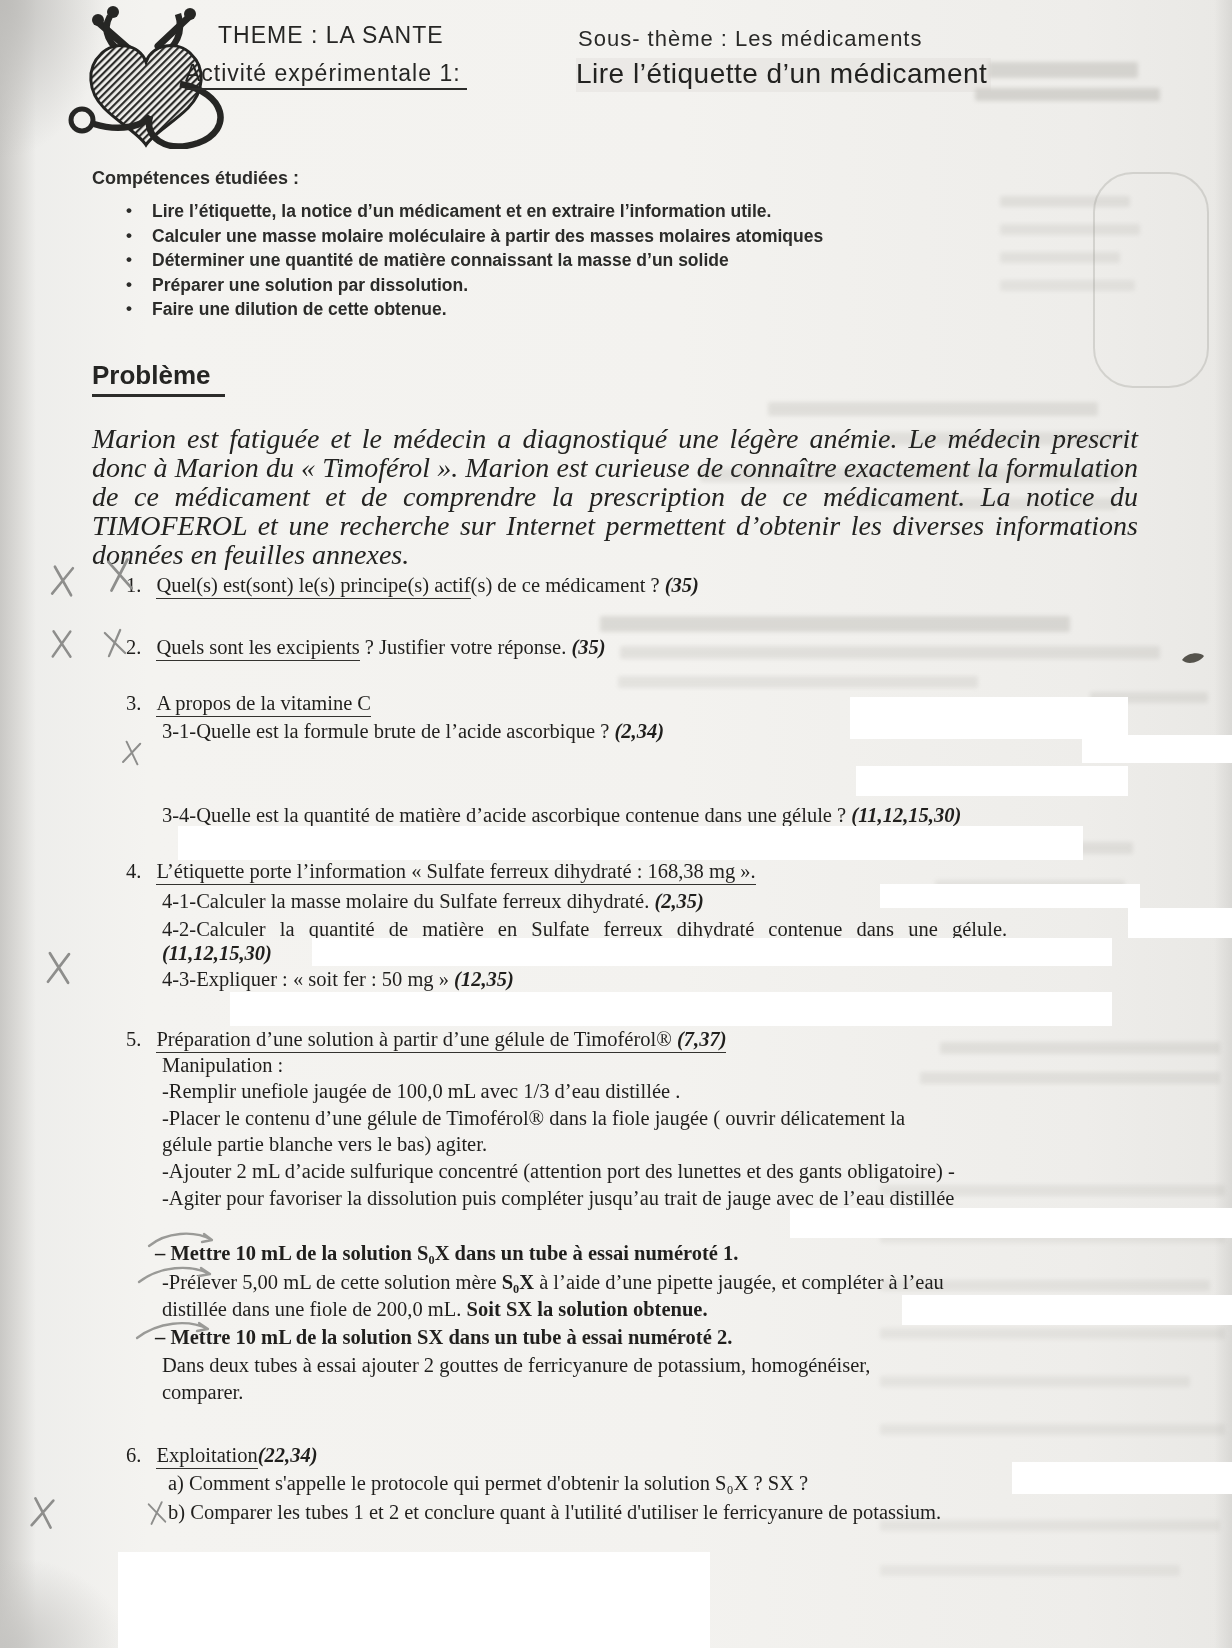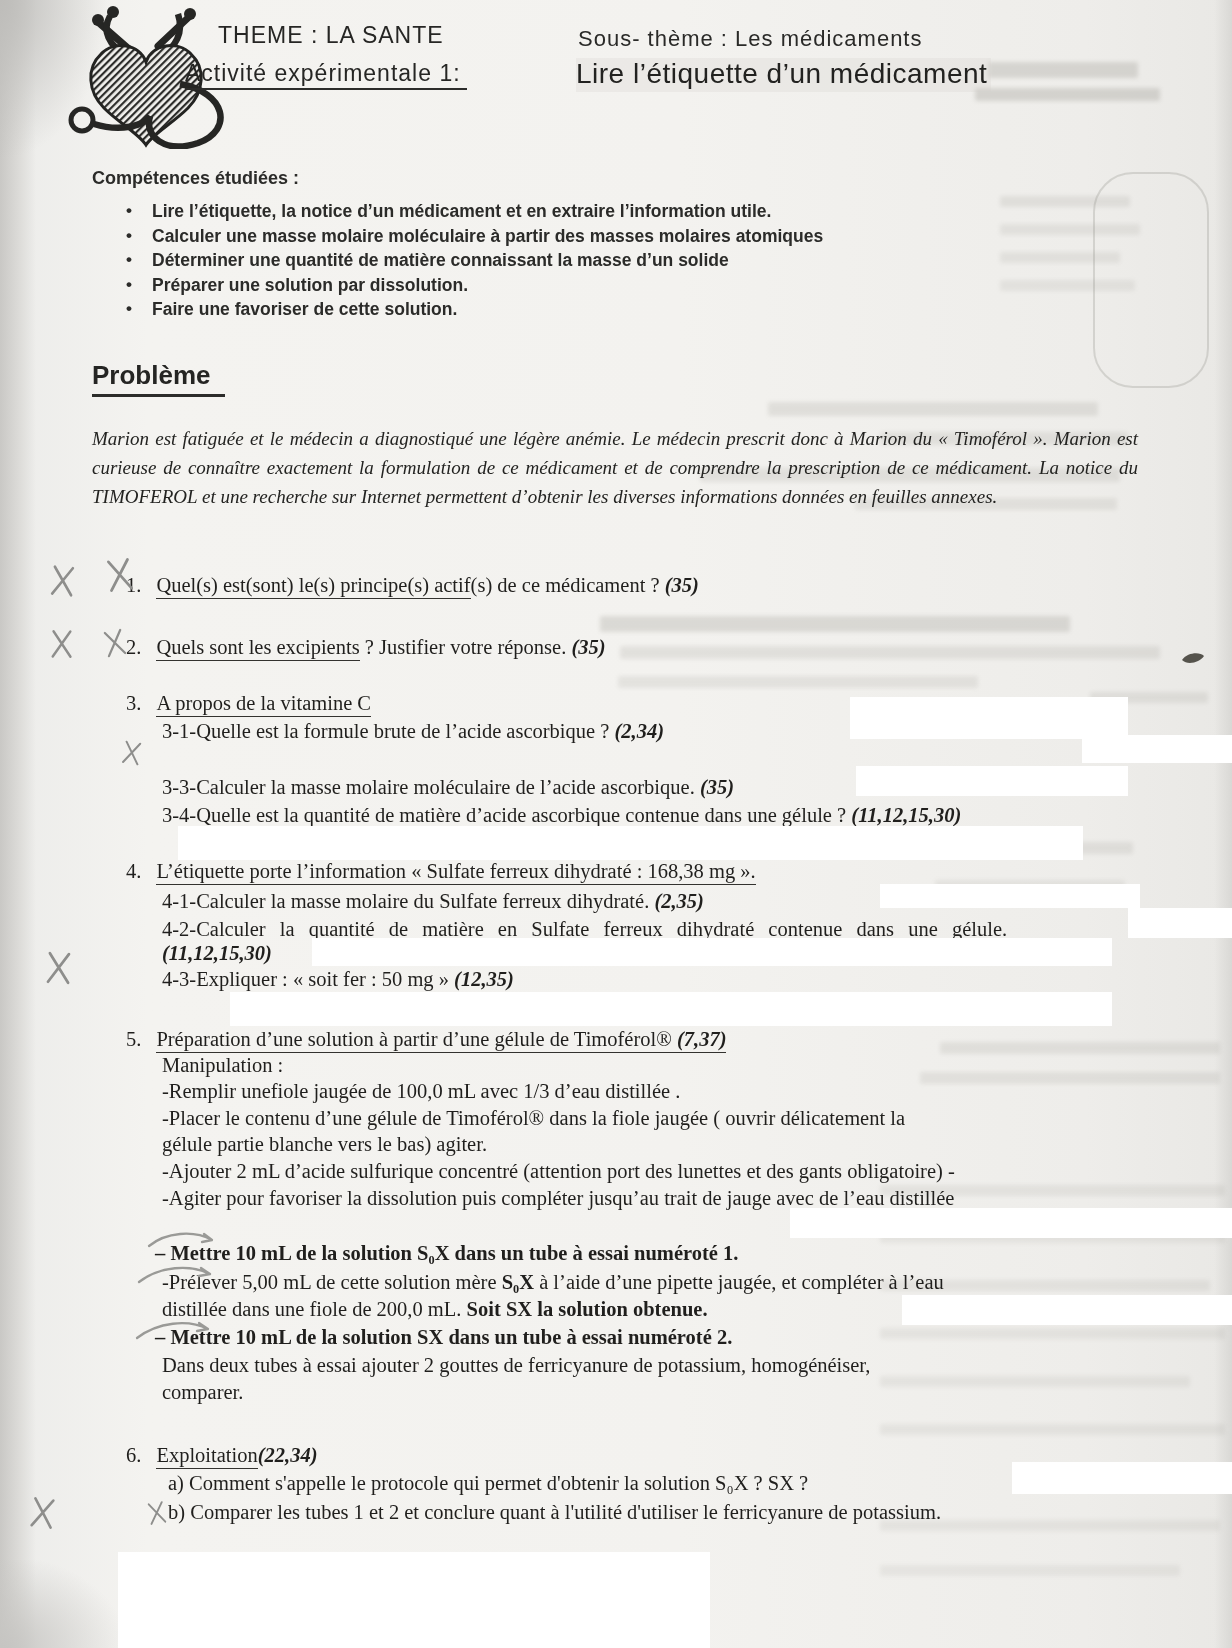--- a/index.html
+++ b/index.html
@@ -27,21 +27,21 @@
   #blk-comp{position:absolute;left:92px;top:168px;width:980px;}
   #blk-comp .head{font-family:"Liberation Sans",sans-serif;font-weight:bold;font-size:18px;color:#2b2b29;}
   #blk-comp ul{margin:10px 0 0 0;padding:0 0 0 60px;list-style:none;}
   #blk-comp li{font-family:"Liberation Sans",sans-serif;font-weight:bold;font-size:17.5px;
                line-height:24.5px;color:#2b2b29;position:relative;}
   #blk-comp li::before{content:"\2022";position:absolute;left:-26px;top:0;font-size:17px;}
   
   .prob-head{position:absolute;left:92px;top:360px;font-family:"Liberation Sans",sans-serif;
              font-weight:bold;font-size:26px;color:#252523;border-bottom:3px solid #2c2c2a;
              padding:0 14px 3px 0;}
-  .para{position:absolute;left:92px;top:424px;width:1046px;font-style:italic;font-size:19px;
+  .para{position:absolute;left:92px;top:424px;width:1046px;font-style:italic;font-size:28px;
         line-height:29px;text-align:justify;color:#232321;}
   
   .line{position:absolute;font-size:20.5px;white-space:nowrap;color:#201f1d;}
   .num{display:inline-block;margin-right:15px;}
   .u{border-bottom:1.7px solid #33322f;padding-bottom:1.5px;}
   .pts{font-style:italic;font-weight:bold;}
   .b{font-weight:bold;}
   
   .wbox{position:absolute;background:#ffffff;}
   
@@ -116,43 +116,40 @@
   <div class="h-subtheme h-sans">Sous- thème : Les  médicaments</div>
   <div class="h-title h-sans">Lire l’étiquette d’un médicament</div>
 
   <div id="blk-comp">
     <div class="head">Compétences étudiées :</div>
     <ul>
       <li>Lire l’étiquette, la notice d’un médicament et en extraire l’information utile.</li>
       <li>Calculer une masse molaire moléculaire à partir des masses molaires atomiques</li>
       <li>Déterminer une quantité de matière connaissant la masse d’un solide</li>
       <li>Préparer une solution par dissolution.</li>
-      <li>Faire une favoriser de cette solution.</li>
+      <li>Faire une dilution de cette obtenue.</li>
     </ul>
   </div>
 
   <div class="prob-head">Problème</div>
   <div class="para">Marion est fatiguée et le médecin a diagnostiqué une légère anémie. Le médecin prescrit donc à Marion du « Timoférol ». Marion est curieuse de connaître exactement la formulation de ce médicament et de comprendre la prescription de ce médicament. La notice du TIMOFEROL et une recherche sur Internet permettent d’obtenir les diverses informations données en feuilles annexes.</div>
 
   <div class="line" style="left:126px;top:574px;">
     <span class="num">1.</span><span class="u">Quel(s) est(sont) le(s) principe(s) actif</span><span>(s) de ce médicament ? </span><span class="pts">(35)</span>
   </div>
 
   <div class="line" style="left:126px;top:636px;">
     <span class="num">2.</span><span class="u">Quels sont les excipients</span><span> ? Justifier votre réponse. </span><span class="pts">(35)</span>
   </div>
 
   <div class="line" style="left:126px;top:692px;">
     <span class="num">3.</span><span class="u">A propos de la vitamine C</span>
   </div>
   <div class="line" style="left:162px;top:720px;">
     <span>3-1-Quelle est la formule brute de l’acide ascorbique ? </span><span class="pts">(2,34)</span>
-  </div>
-  <div class="line" style="left:162px;top:776px;">
-    <span>3-3-Calculer la masse molaire moléculaire de l’acide ascorbique. </span><span class="pts">(35)</span>
   </div>
   <div class="line" style="left:162px;top:804px;">
     <span>3-4-Quelle est la quantité de matière d’acide ascorbique contenue dans une gélule ? </span><span class="pts">(11,12,15,30)</span>
   </div>
 
   <div class="line" style="left:126px;top:860px;">
     <span class="num">4.</span><span class="u">L’étiquette porte l’information « Sulfate ferreux dihydraté : 168,38 mg ».</span>
   </div>
   <div class="line" style="left:162px;top:890px;">
     <span>4-1-Calculer la masse molaire du Sulfate ferreux dihydraté. </span><span class="pts">(2,35)</span>

